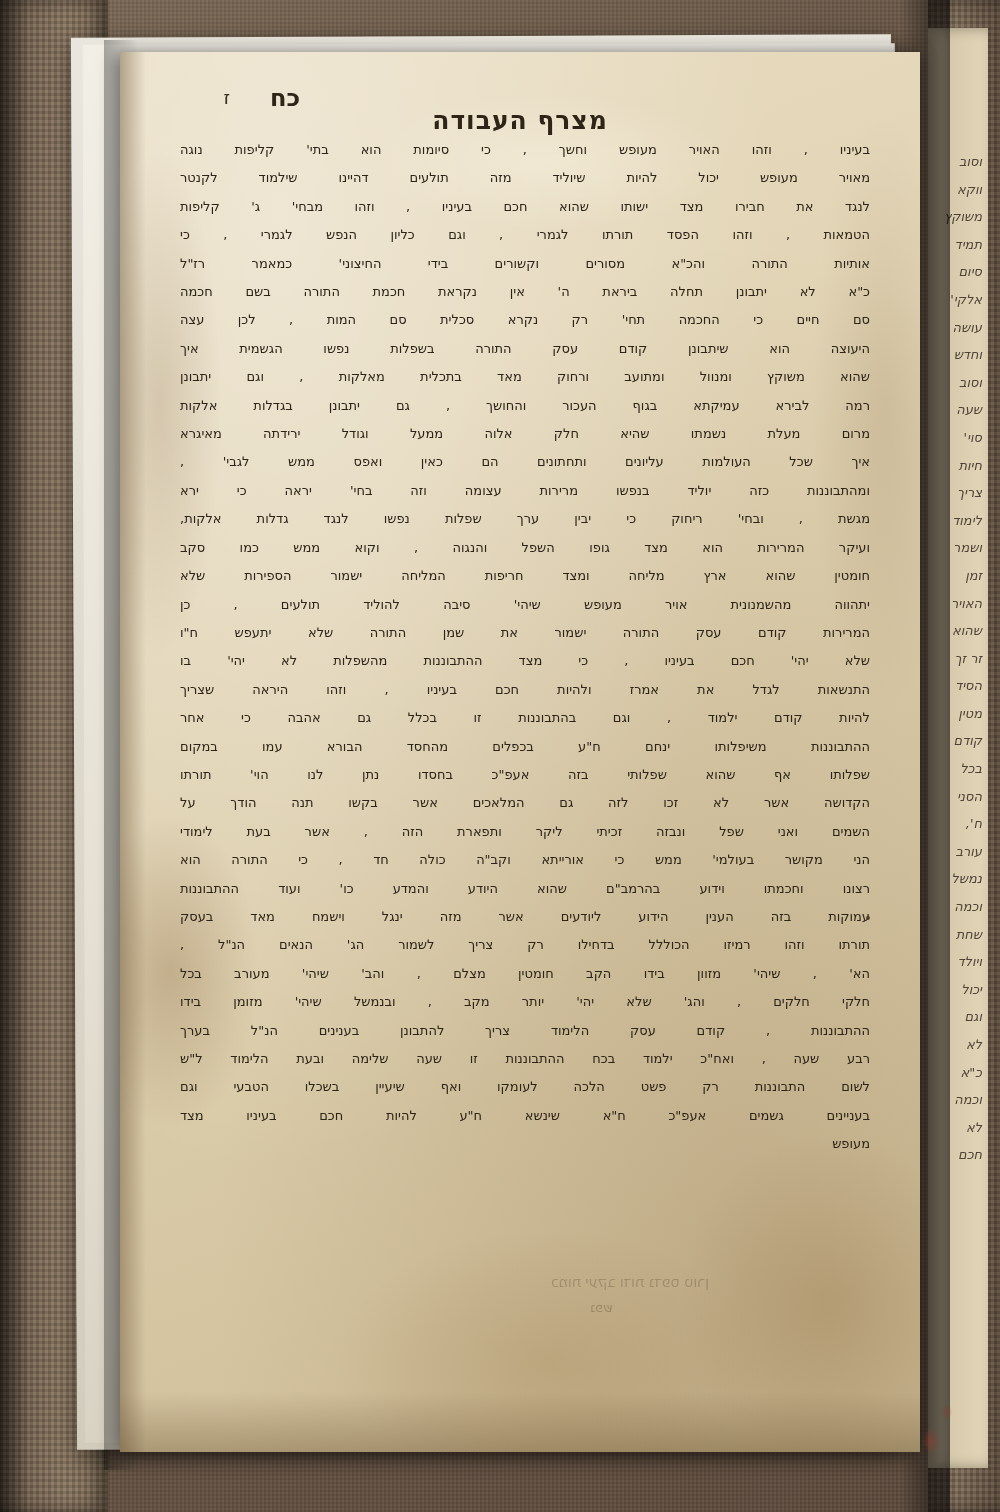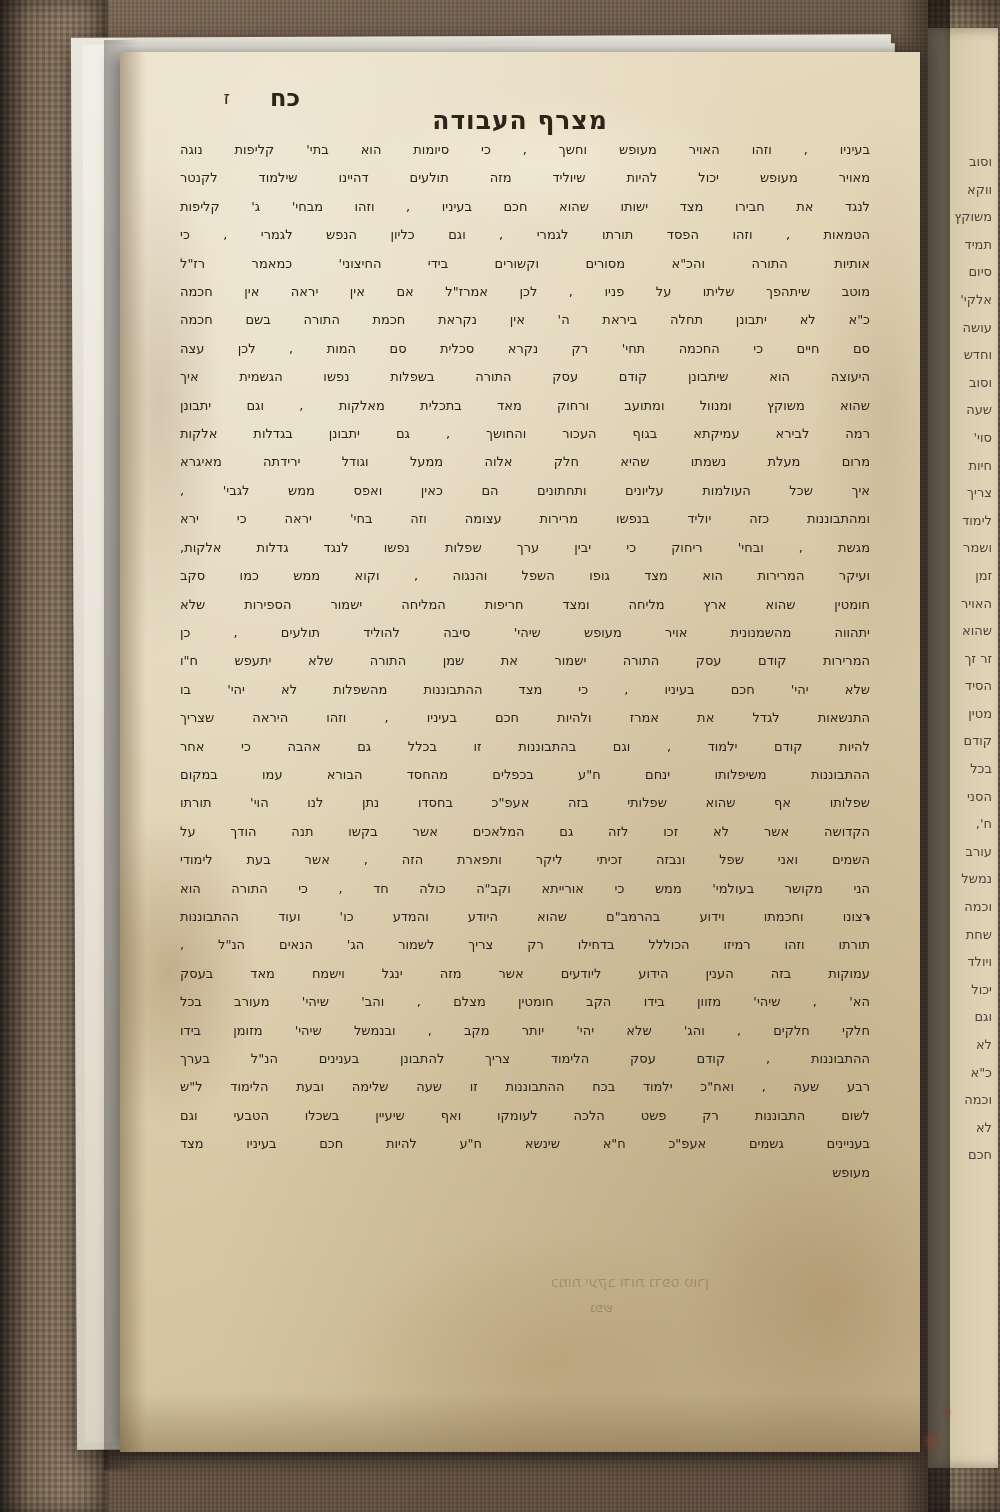--- a/index.html
+++ b/index.html
@@ -71,24 +71,25 @@
     left: 84px; top: 44px;
     width: 812px; height: 1398px;
     background: linear-gradient(180deg, #f2efe6 0%, #e6e1d4 60%, #d9d3c4 100%);
     transform: rotate(-0.1deg);
   }
 
   
   .right-page {
     position: absolute;
     left: 928px; top: 28px;
-    width: 70px; height: 1440px;
+    width: 60px; height: 1440px;
     background: linear-gradient(90deg, #b8a78c 0%, #d6c7a9 25%, #e3d6b9 100%);
     box-shadow: inset 6px 0 14px rgba(0,0,0,0.35);
     overflow: hidden;
+    font-style: italic;
   }
   .right-col {
     position: absolute;
     top: 120px; right: 6px;
     width: 58px;
     text-align: right;
     direction: rtl;
     font-family: "DejaVu Sans", sans-serif;
     font-size: 13px;
     line-height: 27.6px;
@@ -333,21 +334,20 @@
       <div class="folio-num">כח</div>
       <div class="folio-mark">ז</div>
     </div>
 
     <div class="body-text" id="body-block">
         <div class="line">בעיניו ,  וזהו האויר מעופש וחשך ,  כי סיומות הוא בתי' קליפות נוגה</div>
         <div class="line">מאויר מעופש יכול להיות שיוליד מזה תולעים דהיינו שילמוד לקנטר</div>
         <div class="line">לנגד את חבירו מצד ישותו שהוא חכם בעיניו ,  וזהו מבחי' ג' קליפות</div>
         <div class="line">הטמאות ,  וזהו הפסד תורתו לגמרי ,  וגם כליון הנפש לגמרי ,  כי</div>
         <div class="line">אותיות התורה והכ"א מסורים וקשורים בידי החיצוני' כמאמר רז"ל</div>
-        <div class="line">מוטב שיתהפך שליתו על פניו ,  לכן אמרז"ל אם אין יראה אין חכמה</div>
         <div class="line">כ"א לא יתבונן תחלה ביראת ה' אין נקראת חכמת התורה בשם חכמה</div>
         <div class="line">סם חיים כי החכמה תחי'  רק נקרא סכלית סם המות ,  לכן עצה</div>
         <div class="line">היעוצה הוא שיתבונן קודם עסק התורה בשפלות נפשו הגשמית איך</div>
         <div class="line">שהוא משוקץ ומנוול ומתועב ורחוק מאד בתכלית מאלקות ,  וגם יתבונן</div>
         <div class="line">רמה לבירא עמיקתא בגוף העכור והחושך ,  גם יתבונן בגדלות אלקות</div>
         <div class="line">מרום מעלת נשמתו שהיא חלק אלוה  ממעל וגודל ירידתה מאיגרא</div>
         <div class="line">איך שכל העולמות עליונים ותחתונים הם כאין ואפס ממש לגבי' ,</div>
         <div class="line">ומהתבוננות כזה יוליד בנפשו מרירות עצומה וזה בחי'  יראה כי ירא</div>
         <div class="line">מגשת ,  ובחי' ריחוק כי יבין ערך שפלות נפשו לנגד גדלות אלקות,</div>
         <div class="line">ועיקר המרירות הוא מצד גופו השפל והנגוה ,  וקוא ממש כמו סקב</div>
@@ -356,22 +356,22 @@
         <div class="line">המרירות קודם עסק התורה ישמור את שמן התורה שלא יתעפש ח"ו</div>
         <div class="line">שלא יהי' חכם בעיניו ,  כי מצד ההתבוננות מהשפלות לא יהי' בו</div>
         <div class="line">התנשאות לגדל את אמרז ולהיות חכם בעיניו ,  וזהו היראה שצריך</div>
         <div class="line">להיות קודם ילמוד ,  וגם בהתבוננות זו בכלל גם אהבה כי אחר</div>
         <div class="line">ההתבוננות משיפלותו ינחם ח"ע בכפלים מהחסד הבורא עמו במקום</div>
         <div class="line">שפלותו אף שהוא שפלותי בזה אעפ"כ בחסדו נתן לנו הוי' תורתו</div>
         <div class="line">הקדושה אשר לא זכו לזה גם המלאכים אשר בקשו תנה הודך על</div>
         <div class="line">השמים ואני שפל ונבזה זכיתי ליקר ותפארת הזה ,  אשר בעת לימודי</div>
         <div class="line">הני מקושר בעולמי' ממש כי אורייתא וקב"ה כולה חד ,  כי התורה הוא</div>
         <div class="line">רצונו וחכמתו וידוע בהרמב"ם שהוא  היודע והמדע כו' ועוד ההתבוננות</div>
+        <div class="line">עמוקות בזה הענין הידוע ליודעים אשר מזה ינגל וישמח מאד בעסק</div>
         <div class="line">תורתו וזהו רמיזו הכוללל בדחילו רק צריך לשמור הג' הנאים הנ"ל ,</div>
-        <div class="line">עמוקות בזה הענין הידוע ליודעים אשר מזה ינגל וישמח מאד בעסק</div>
         <div class="line">הא' ,  שיהי' מזוון בידו הקב חומטין מצלם ,  והב' שיהי' מעורב בכל</div>
         <div class="line">חלקי חלקים ,  והג' שלא יהי' יותר מקב ,  ובנמשל שיהי' מזומן בידו</div>
         <div class="line">ההתבוננות ,  קודם עסק הלימוד צריך להתבונן בענינים הנ"ל בערך</div>
         <div class="line">רבע שעה ,  ואח"כ ילמוד בכח ההתבוננות זו שעה שלימה ובעת הלימוד ל"ש</div>
         <div class="line">לשום התבוננות רק פשט הלכה לעומקו ואף שיעיין בשכלו הטבעי וגם</div>
         <div class="line">בעניינים גשמים אעפ"כ ח"א שינשא ח"ע להיות חכם בעיניו מצד</div>
         <div class="last-line">מעופש</div>
       </div>
 
     <div class="ghost">כמות יעקב ודות נדפס טורן</div>

